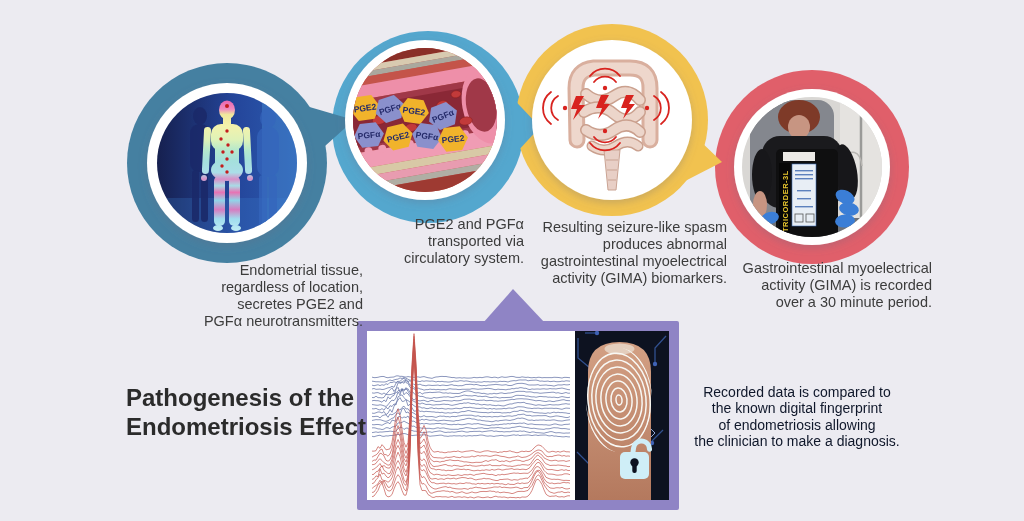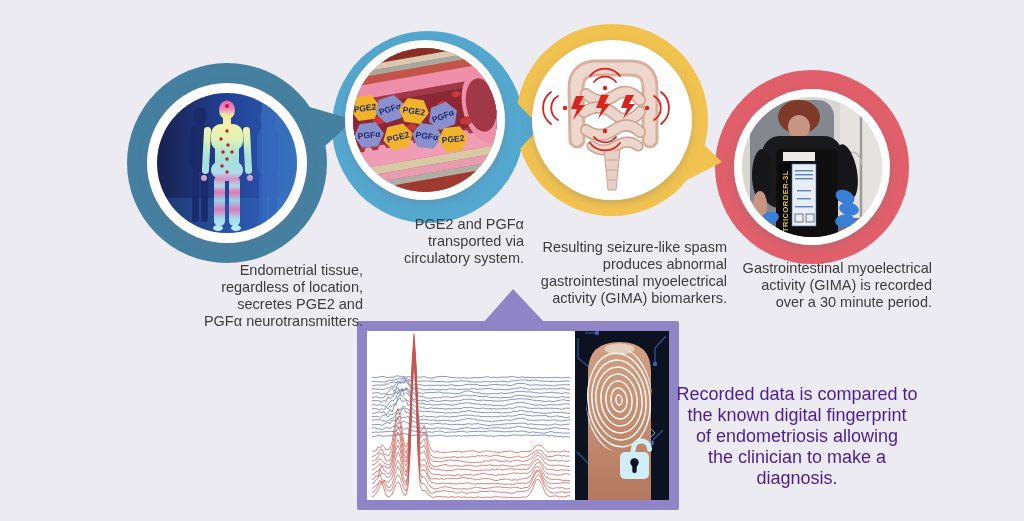--- a/index.html
+++ b/index.html
@@ -3,21 +3,21 @@
 <meta charset="utf-8">
 <style>
   html,body{margin:0;padding:0;background:#ffffff;font-family:"Liberation Sans",sans-serif;}
   .stage{position:relative;width:1024px;height:521px;overflow:hidden;background:#ecebf1;}
   .art{position:absolute;left:0;top:0;}
   .caption{position:absolute;text-align:right;white-space:pre-line;color:#3c3c3c;
            font-size:14.5px;line-height:1.17;font-weight:500;}
   .title{position:absolute;left:126px;top:383px;width:260px;text-align:left;white-space:pre-line;
          color:#2b2b2b;font-size:24px;line-height:1.22;font-weight:700;}
   .note{position:absolute;left:675px;top:384px;width:244px;text-align:center;white-space:pre-line;
-        color:#4c1d95;font-size:18px;line-height:1.17;font-weight:500;}
+        color:#0f172a;font-size:14px;line-height:1.17;font-weight:500;}
   .hex-label{font-size:8.5px;font-weight:700;fill:#252b6a;text-anchor:middle;}
   .device-text{font-size:7.5px;font-weight:700;fill:#e9c72f;letter-spacing:.5px;}
 </style>
 </head>
 <body>
 
 <div class="stage" style="background: rgb(236, 235, 241);">
 
 <svg class="art" width="1024" height="521" viewBox="0 0 1024 521">
   <defs>
@@ -381,27 +381,29 @@
   </g>
 </svg>
 
 <div class="caption" style="left:123px;top:262px;width:240px;">Endometrial tissue,
 regardless of location,
 secretes PGE2 and
 PGFα neurotransmitters.</div>
 <div class="caption" style="left:324px;top:216px;width:200px;">PGE2 and PGFα
 transported via
 circulatory system.</div>
-<div class="caption" style="left:487px;top:219px;width:240px;margin-top:20px;">Resulting seizure-like spasm
+<div class="caption" style="left:487px;top:219px;width:240px;">Resulting seizure-like spasm
 produces abnormal
 gastrointestinal myoelectrical
 activity (GIMA) biomarkers.</div>
 <div class="caption" style="left:692px;top:260px;width:240px;">Gastrointestinal myoelectrical
 activity (GIMA) is recorded
 over a 30 minute period.</div>
 
+<div class="title">Pathogenesis of the
+Endometriosis Effect</div>
 
 <div class="note">Recorded data is compared to
 the known digital fingerprint
 of endometriosis allowing
 the clinician to make a diagnosis.</div>
 
 </div>
 
 </body></html>

